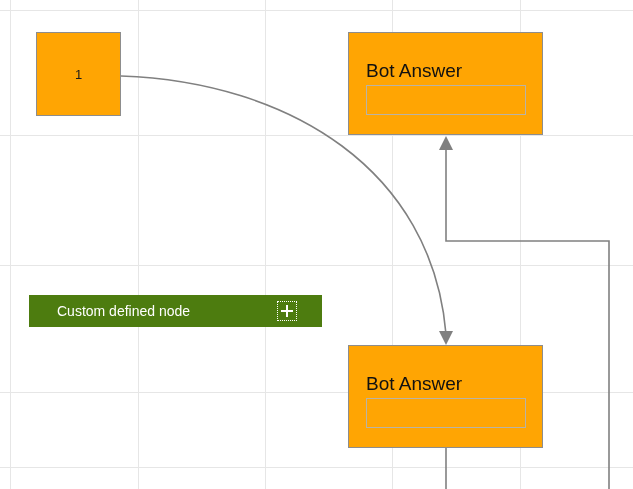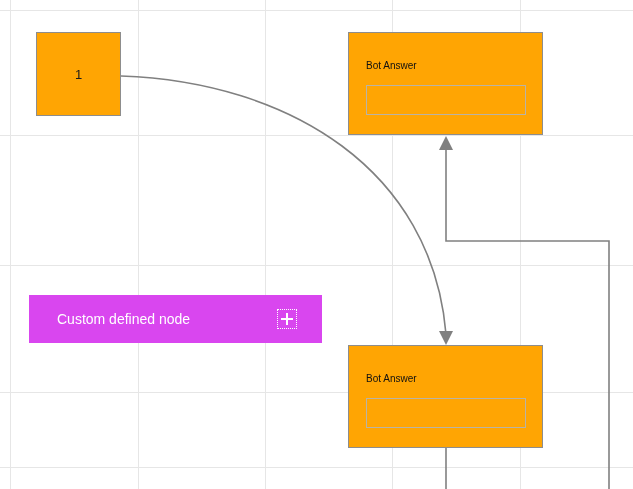--- a/index.html
+++ b/index.html
@@ -51,43 +51,43 @@
     width: 195px;
     height: 103px;
     padding: 0;
   }
   #node-bot-top  { left: 348px; top: 32px; }
   #node-bot-bottom { left: 348px; top: 345px; }
   .bot-title {
     position: absolute;
     left: 17px;
     top: 28px;
-    font-size: 10px;
+    font-size: 19px;
     color: #111111;
     line-height: 1;
     white-space: nowrap;
   }
   .bot-slot {
     position: absolute;
     left: 17px;
     top: 52px;
     width: 160px;
     height: 30px;
     box-sizing: border-box;
     border: 1px solid #b9b3a5;
     background: transparent;
   }
   #palette-custom-node {
     position: absolute;
     z-index: 3;
     left: 29px;
     top: 295px;
     width: 293px;
-    height: 48px;
-    background: #d946ef;
+    height: 32px;
+    background: #4d7c0f;
     display: flex;
     align-items: center;
     box-sizing: border-box;
   }
   #palette-custom-node .palette-label {
     flex: 1;
     padding-left: 28px;
     color: #ffffff;
     font-size: 14px;
     line-height: 1;

